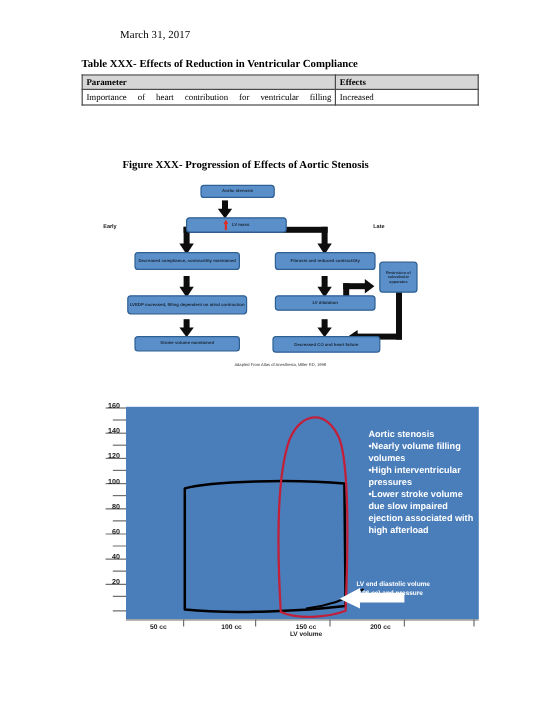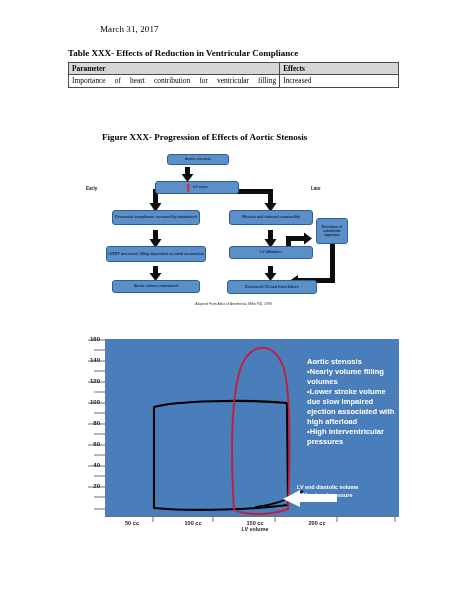--- a/index.html
+++ b/index.html
@@ -331,22 +331,22 @@
       <path d="M 150,168 C 170,166 185,160 198,152" fill="none" stroke="#000000" stroke-width="1.7"></path>
 
       <g fill="#ffffff">
         <polygon points="178,160 195,151 195,155 232,155 232,163 195,163 195,168"></polygon>
       </g>
     </svg>
 
     <div class="callout-block">
       <span class="bullet">Aortic stenosis</span>
       <span class="bullet">•Nearly volume filling volumes</span>
+      <span class="bullet">•High interventricular pressures</span>
       <span class="bullet">•Lower stroke volume due slow  impaired ejection associated with high afterload</span>
-      <span class="bullet">•High interventricular pressures</span>
     </div>
 
     <div class="annot" style="left:235px; top:150px; width:100px;">
       <div>LV end diastolic volume</div>
       <div>(106 cc) and pressure</div>
     </div>
 
     <svg style="position:absolute;left:43px;top:183px;" width="294" height="8">
       <g stroke="#6f6f6f" stroke-width="1">
         <line x1="0" y1="0.5" x2="294" y2="0.5"></line>

